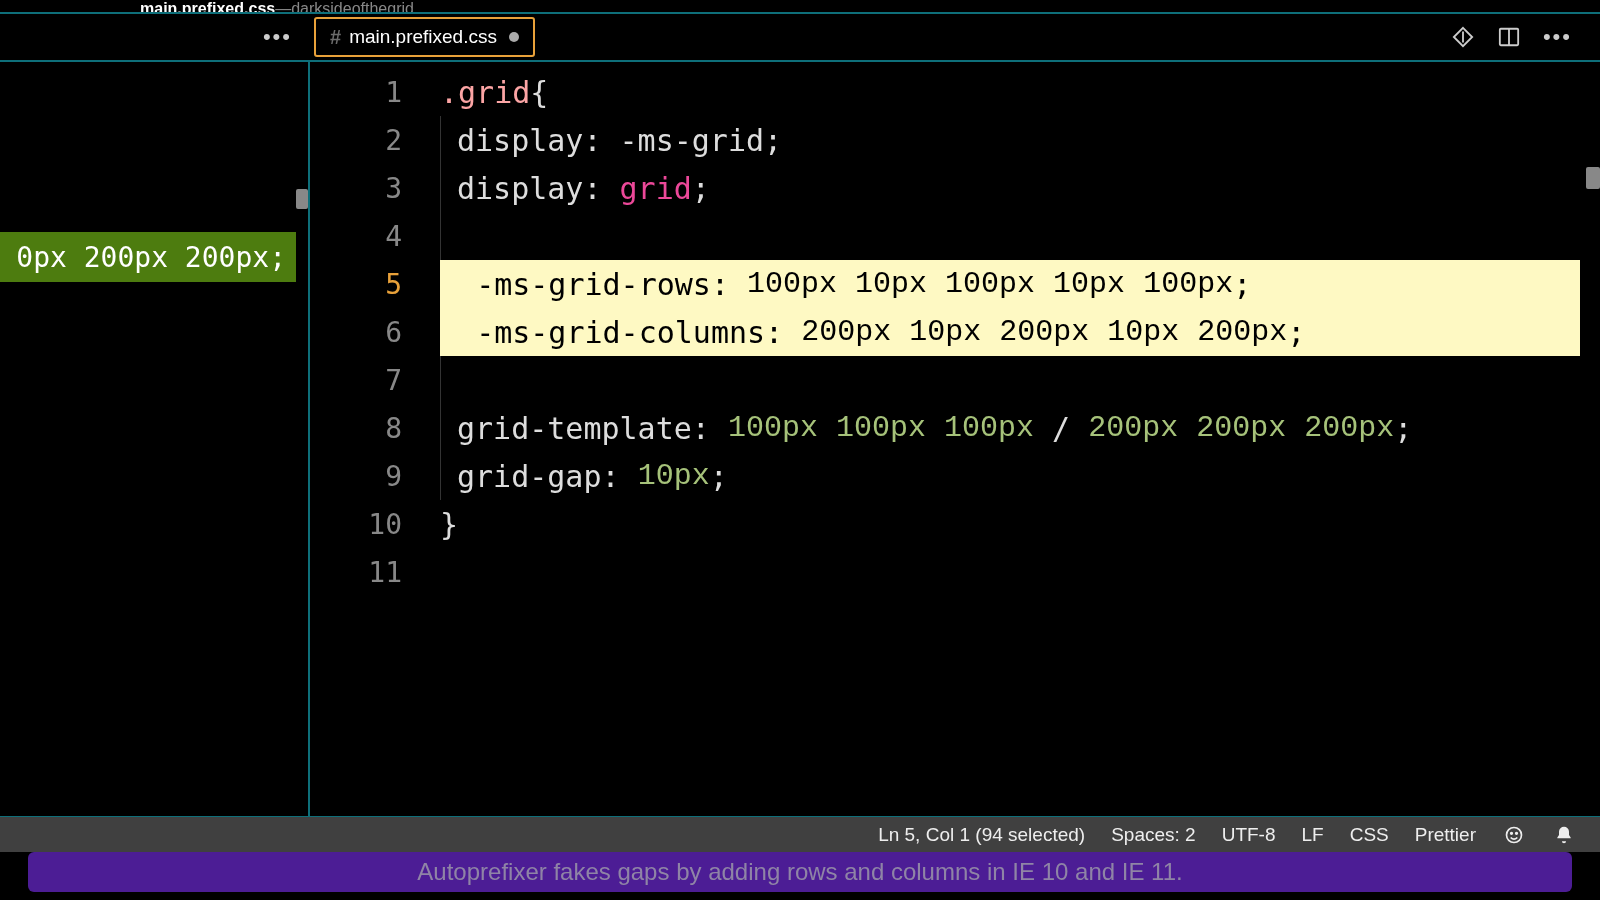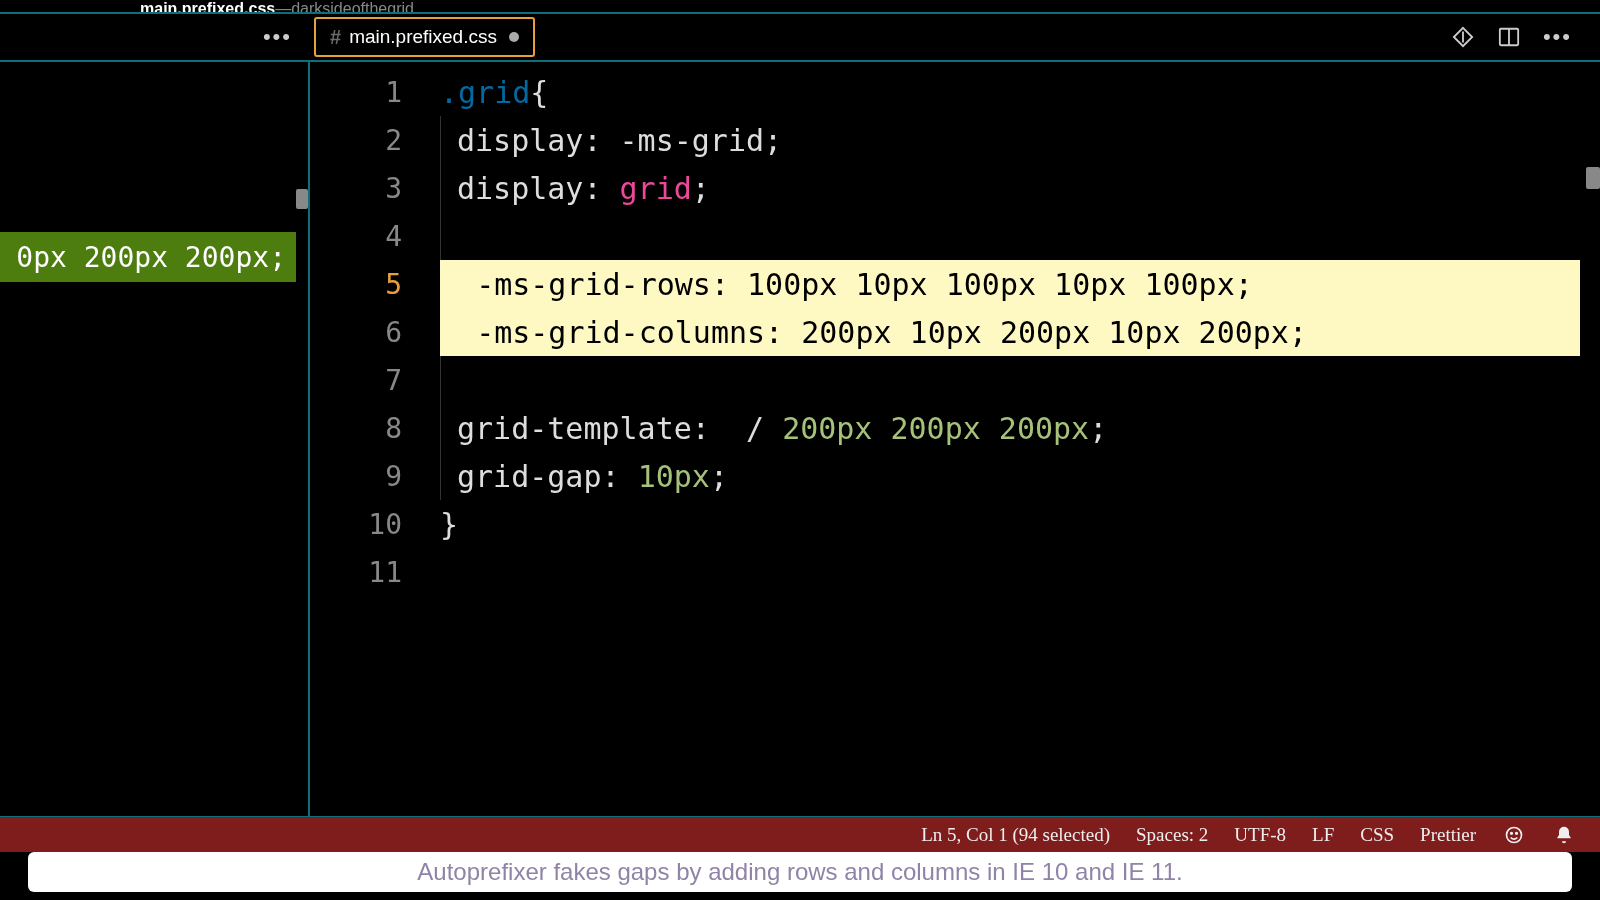--- a/index.html
+++ b/index.html
@@ -28,33 +28,33 @@
   .editor { flex:1; position:relative; background:#000; }
   .gutter { position:absolute; left:0; top:0; bottom:0; width:110px; text-align:right; padding-top:6px;}
   .code { position:absolute; left:130px; right:20px; top:6px; bottom:0;}
   .line { height:48px; display:flex; align-items:center; font-family: Menlo, Consolas, monospace; font-size:30px; }
   .ln { color:#888; font-family: Menlo, Consolas, monospace; font-size:28px; height:48px; display:flex; align-items:center; justify-content:flex-end; padding-right:18px;}
   .ln.active { color:#e8a13a; }
   .indent-guide { border-left:1px solid #333; height:100%; margin-right:16px;}
   .line.sel { background:#fef9c3; }
   .line.sel .tok-prop, .line.sel .tok-punc, .line.sel .tok-num, .line.sel .tok-val { color:#000 !important; }
 
-  .tok-sel { color:#0369a1; }
+  .tok-sel { color:#fca5a5; }
   .tok-punc { color:#ddd; }
   .tok-prop { color:#ddd;text-align:center; }
   .tok-val  { color:#ec4899; }
-  .tok-num  { color:#a6c27a; }
+  .tok-num  { color:#a6c27a;font-family:Liberation Mono, monospace; }
   .ws { white-space: pre; }
 
   .mini-handle { position:absolute; right:0; top:105px; width:14px; height:22px; background:#888; border-radius:2px;}
 
-  .statusbar { height:36px; background:#7f1d1d; border-top:1px solid #0e6f7a; display:flex; align-items:center; justify-content:flex-end; gap:26px; padding:0 24px; color:#eee; font-size:19px;font-family:Liberation Serif, serif;}
+  .statusbar { height:36px; background:#404040; border-top:1px solid #0e6f7a; display:flex; align-items:center; justify-content:flex-end; gap:26px; padding:0 24px; color:#eee; font-size:19px;}
   .statusbar .item { cursor:pointer; white-space:nowrap;}
 
-  .caption-strip { height:40px; margin:0 28px 8px 28px; background:#ffffff; border-radius:6px; display:flex; align-items:center; justify-content:center; color:#8f84a6; font-size:24px; overflow:hidden;}
+  .caption-strip { height:40px; margin:0 28px 8px 28px; background:#4c1d95; border-radius:6px; display:flex; align-items:center; justify-content:center; color:#8f84a6; font-size:24px; overflow:hidden;}
 
   svg { display:block; }
 </style>
 </head>
 <body>
 
 <div class="app">
 
   <div class="titlebar">
     <span class="titlebar-text">main.prefixed.css</span>
@@ -146,20 +146,21 @@
           <span class="tok-num">200px 10px 200px 10px 200px</span>
           <span class="tok-punc">;</span>
         </div>
         <div class="line">
           <span class="indent-guide"></span>
         </div>
         <div class="line">
           <span class="indent-guide"></span>
           <span class="tok-prop">grid-template</span>
           <span class="tok-punc ws">: </span>
+          <span class="tok-num">100px 100px 100px</span>
           <span class="tok-punc ws"> / </span>
           <span class="tok-num">200px 200px 200px</span>
           <span class="tok-punc">;</span>
         </div>
         <div class="line">
           <span class="indent-guide"></span>
           <span class="tok-prop">grid-gap</span>
           <span class="tok-punc ws">: </span>
           <span class="tok-num">10px</span>
           <span class="tok-punc">;</span>

